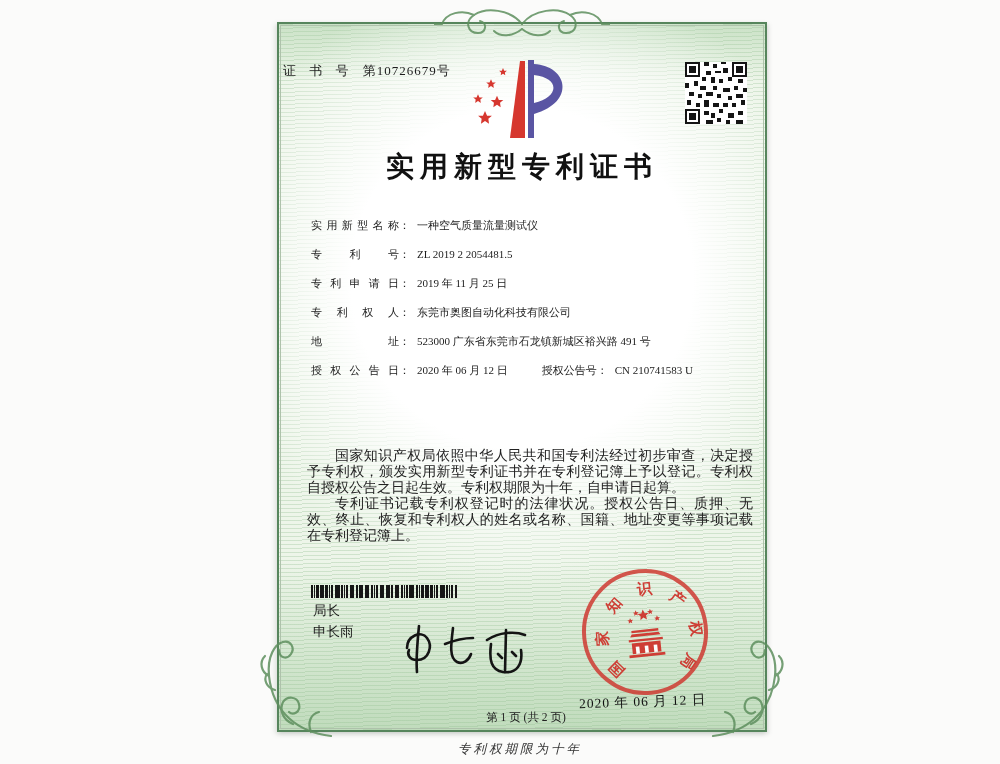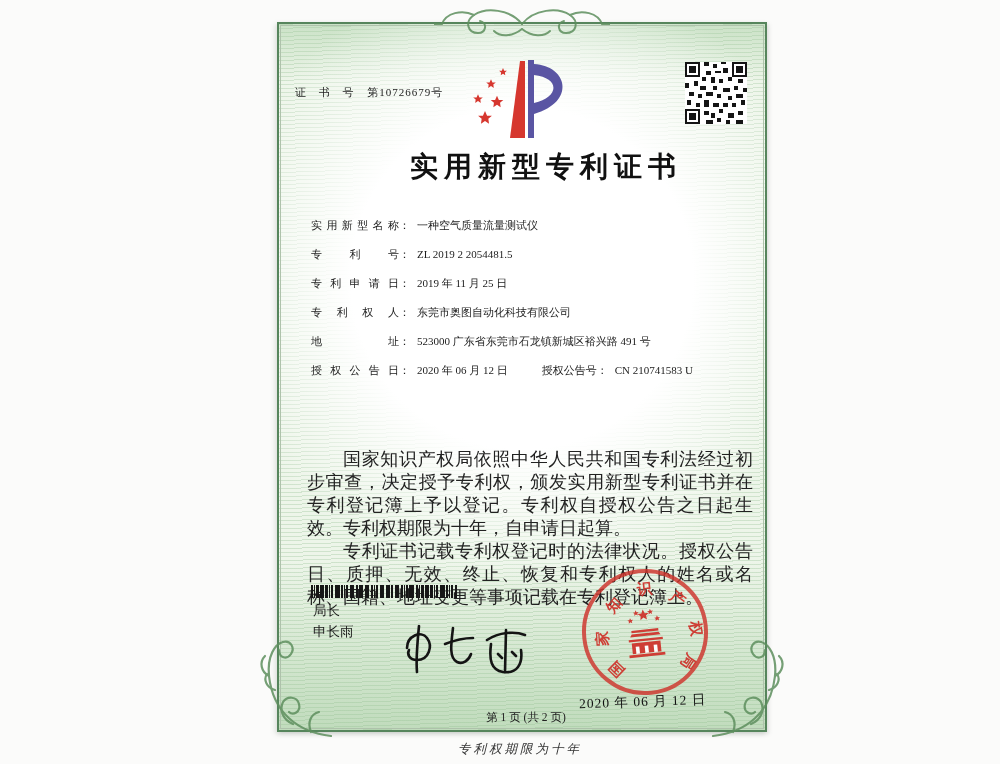--- a/index.html
+++ b/index.html
@@ -16,37 +16,37 @@
     background:
       radial-gradient(ellipse 64% 44% at 50% 36%, #ffffff 55%, rgba(255,255,255,0) 100%),
       linear-gradient(180deg, rgba(160,202,156,.45) 0px, rgba(255,255,255,0) 58px),
       linear-gradient(0deg, rgba(148,194,144,.50) 0px, rgba(255,255,255,0) 170px),
       repeating-linear-gradient(178deg, rgba(120,175,120,.26) 0px, rgba(120,175,120,.26) 1px, rgba(255,255,255,0) 1px, rgba(255,255,255,0) 4px),
       #edf5e9;
   }
   .inner-frame{position:absolute;inset:1px;border:1px solid #aec2ab;pointer-events:none;}
   .abs{position:absolute;}
 
-  .cert-no{left:16px;top:38px;font-size:11px;white-space:nowrap;margin-top:23px;}
+  .cert-no{left:4px;top:38px;font-size:13px;white-space:nowrap;}
   .cert-no .lbl{letter-spacing:5px;margin-right:6px;}
   .cert-no .val{letter-spacing:1px;}
 
   .logo{left:188px;top:32px;width:118px;height:88px;}
   .qr{left:406px;top:38px;width:62px;height:62px;}
 
   .title{left:0;top:124px;width:100%;text-align:center;
-    font-size:28px;font-weight:600;letter-spacing:6px;color:#111;padding-left:24px;}
+    font-size:28px;font-weight:600;letter-spacing:6px;color:#111;}
 
   .fields{left:32px;top:194px;width:438px;font-size:11px;}
   .frow{margin-bottom:14px;white-space:nowrap;}
   .flabel{display:inline-block;width:88px;text-align:justify;text-align-last:justify;}
   .fcolon{margin-right:7px;}
   .grant2{margin-left:34px;}
 
-  .paras{left:28px;top:424px;width:446px;font-size:18px;line-height:23px;
+  .paras{left:28px;top:424px;width:446px;font-size:14px;line-height:16px;
     text-align:justify;color:#222;}
   .paras p{margin:0;text-indent:2em;}
 
   .barcode{left:32px;top:561px;width:146px;height:13px;
     background:
       repeating-linear-gradient(90deg,#161616 0 1px,rgba(0,0,0,0) 1px 3px),
       repeating-linear-gradient(90deg,#161616 0 2px,rgba(0,0,0,0) 2px 5px),
       repeating-linear-gradient(90deg,#161616 0 1px,rgba(0,0,0,0) 1px 7px);
   }
 

